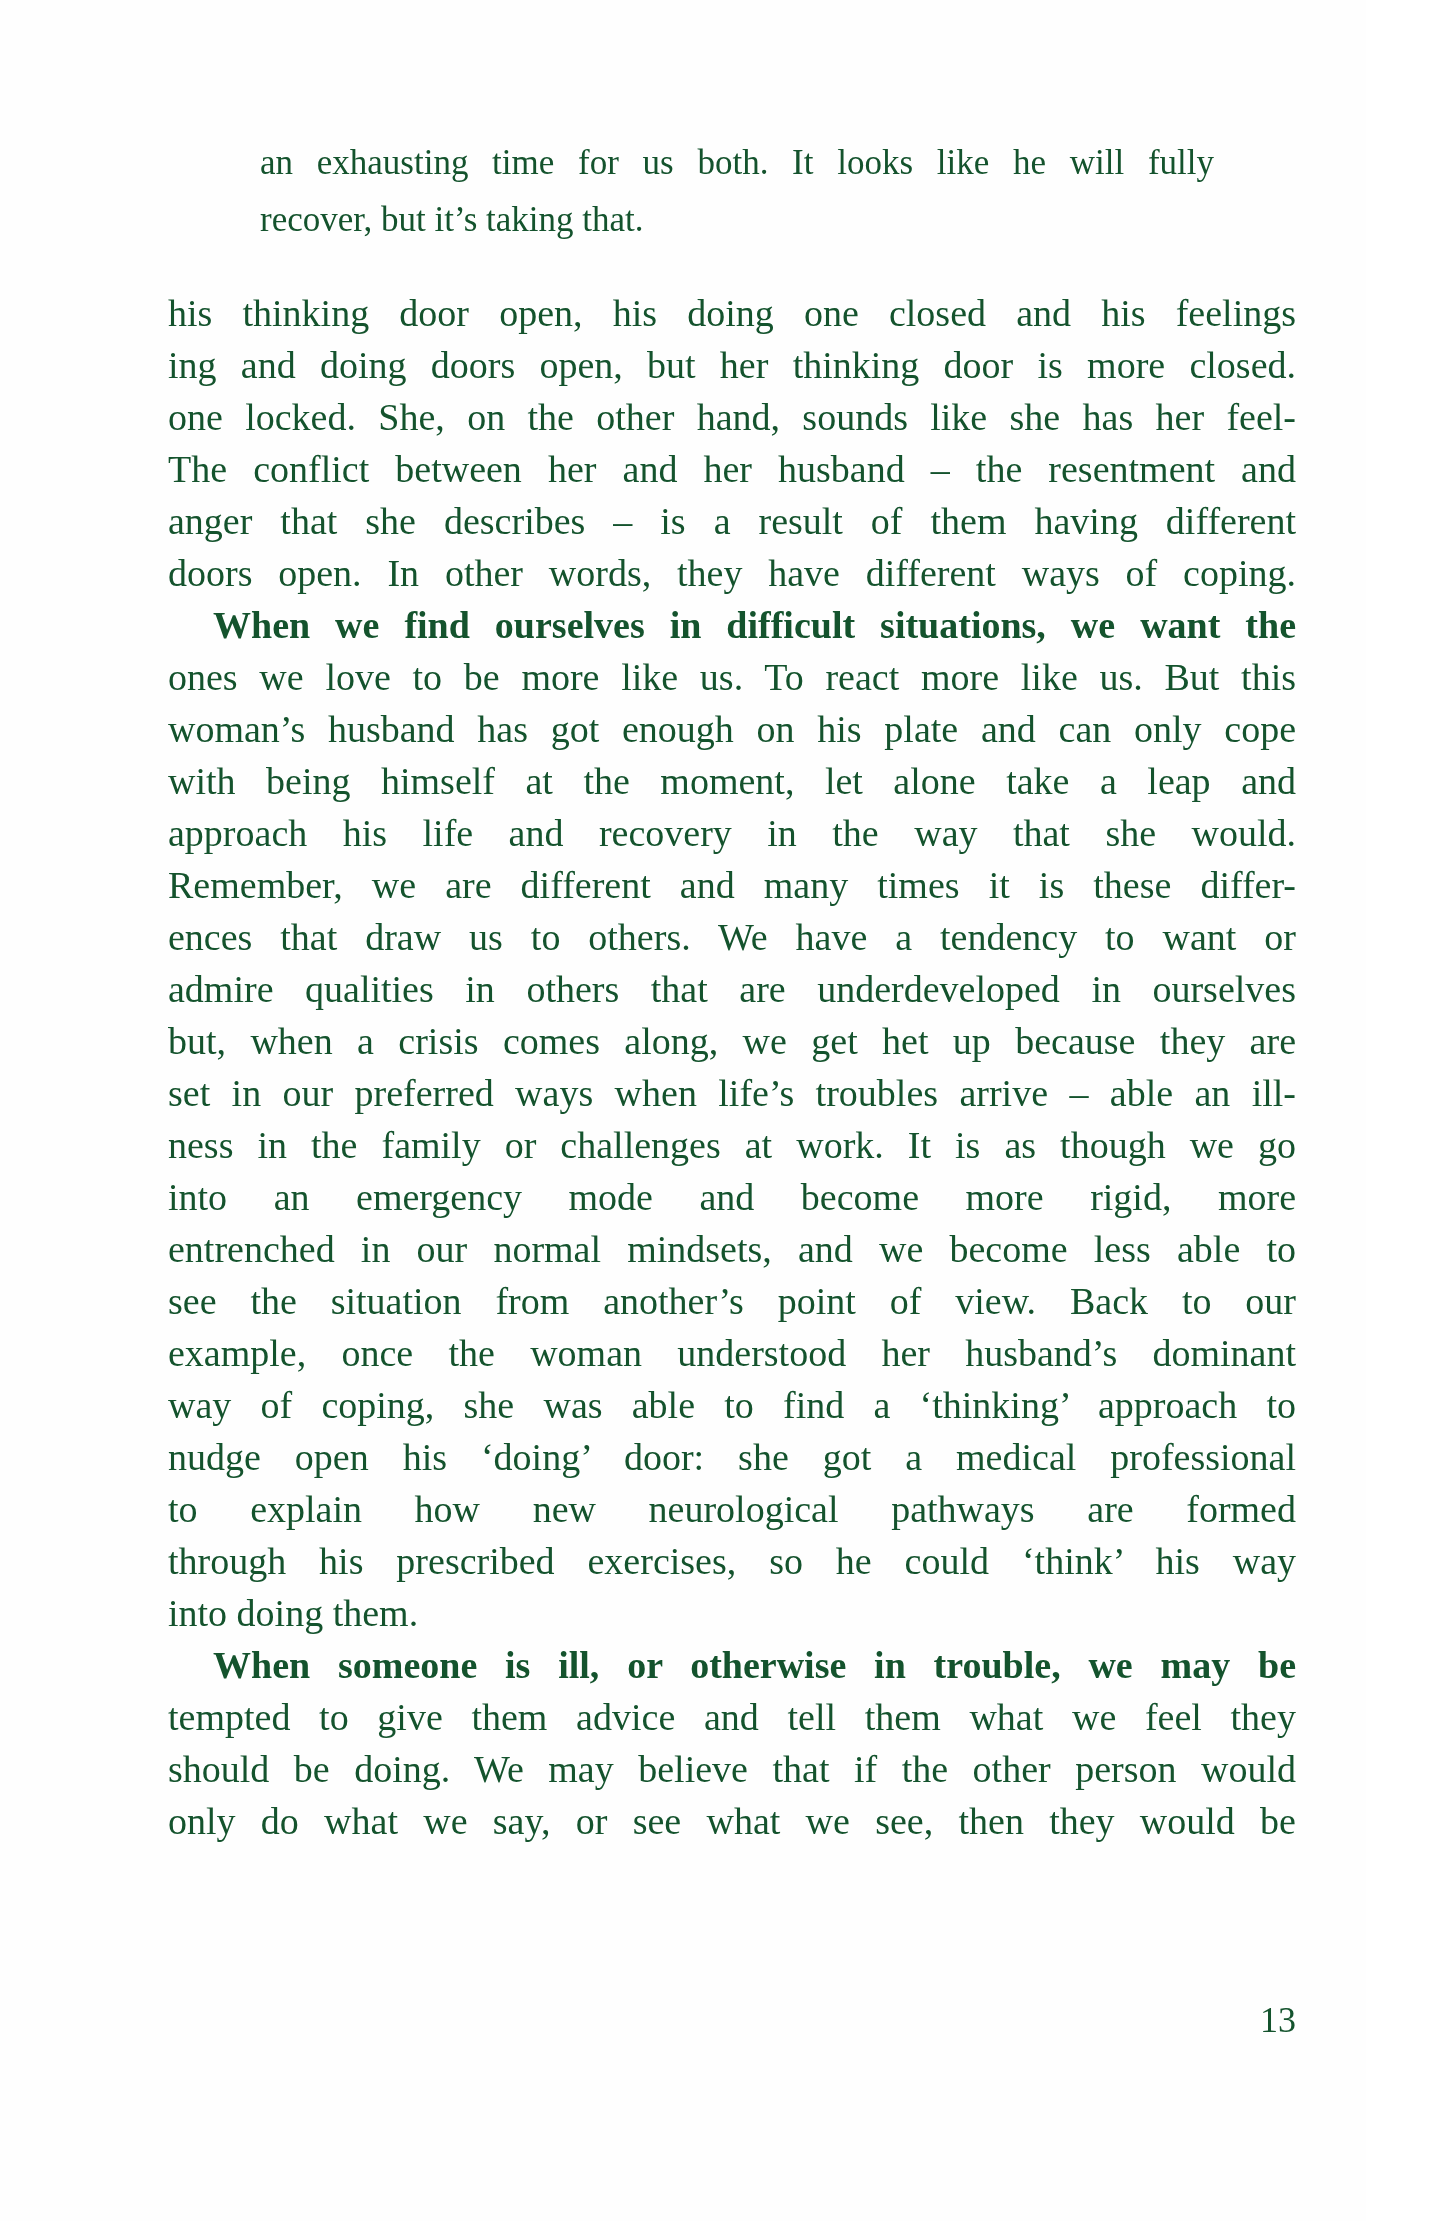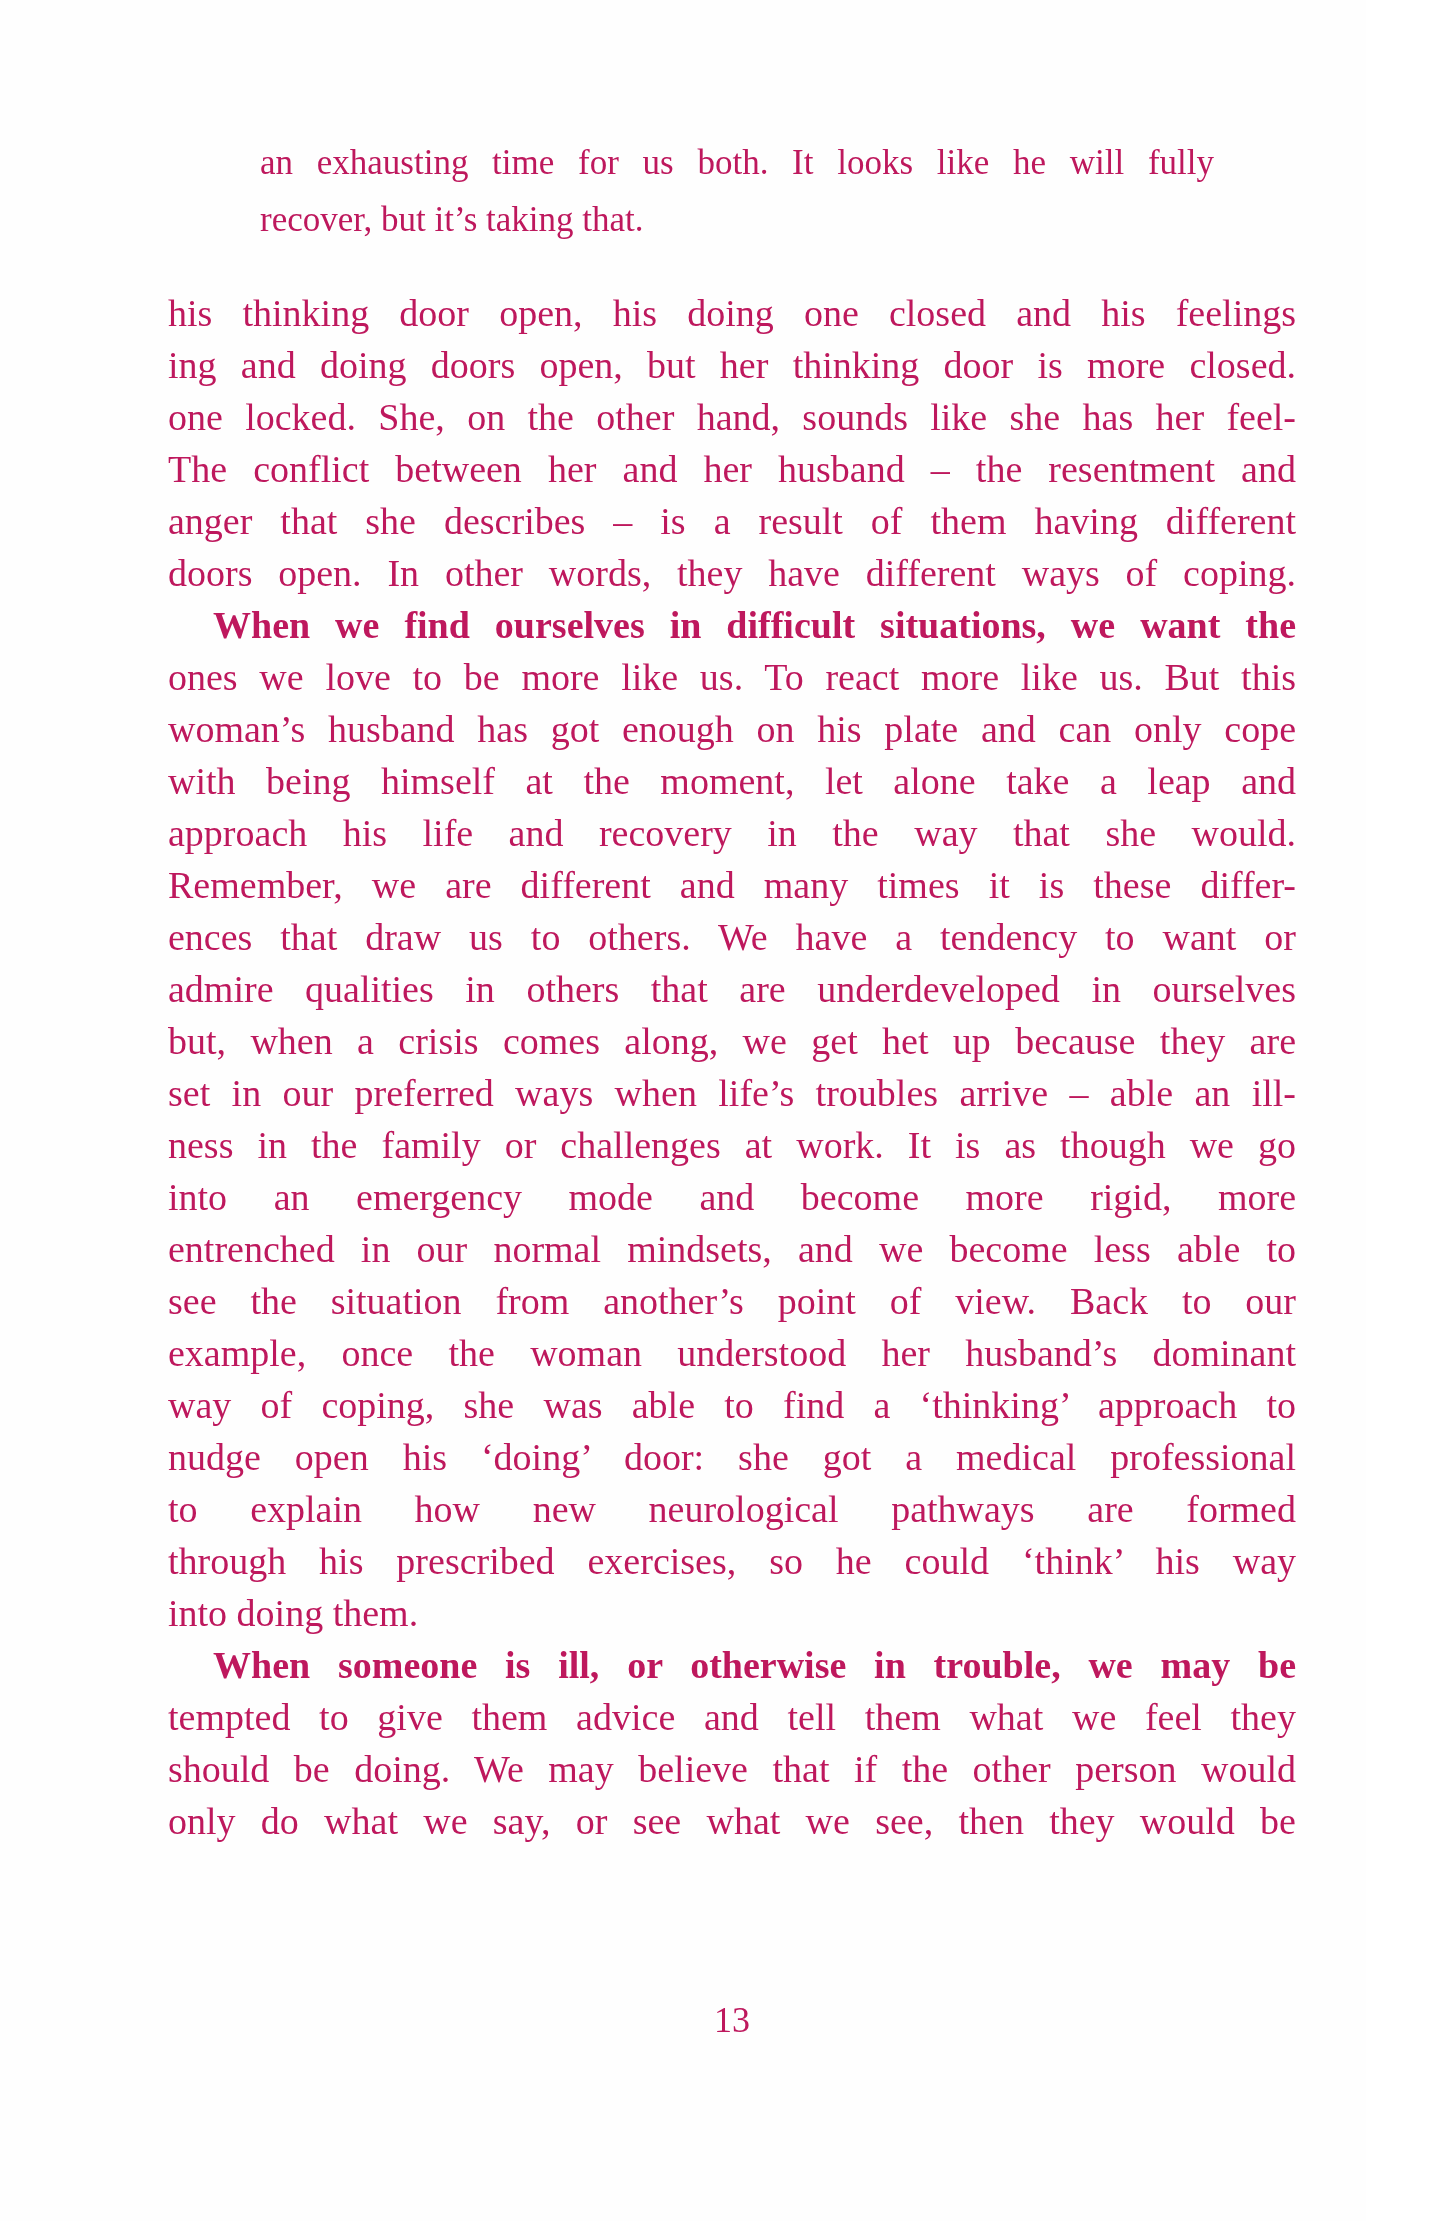--- a/index.html
+++ b/index.html
@@ -6,21 +6,21 @@
     margin: 0;
     padding: 0;
     background: #ffffff;
   }
   .page {
     position: relative;
     width: 1366px;
     height: 2221px;
     background: #fefefe;
     font-family: "Liberation Serif", serif;
-    color: #be185d;
+    color: #14532d;
     overflow: hidden;
   }
   .quote-block {
     position: absolute;
     left: 168px;
     top: 134px;
     width: 1128px;
     box-sizing: border-box;
     padding-left: 92px;
     padding-right: 82px;
@@ -45,21 +45,21 @@
   }
   .line.indent {
     text-indent: 45px;
     font-weight: bold;
   }
   .page-number {
     position: absolute;
     left: 168px;
     top: 1994px;
     width: 1128px;
-    text-align: center;
+    text-align: right;
     font-size: 36px;
     line-height: 52px;
     font-feature-settings: "onum" 1;
   }
 </style>
 </head>
 <body>
 
 <div class="page">
   <div class="quote-block" id="quote">

